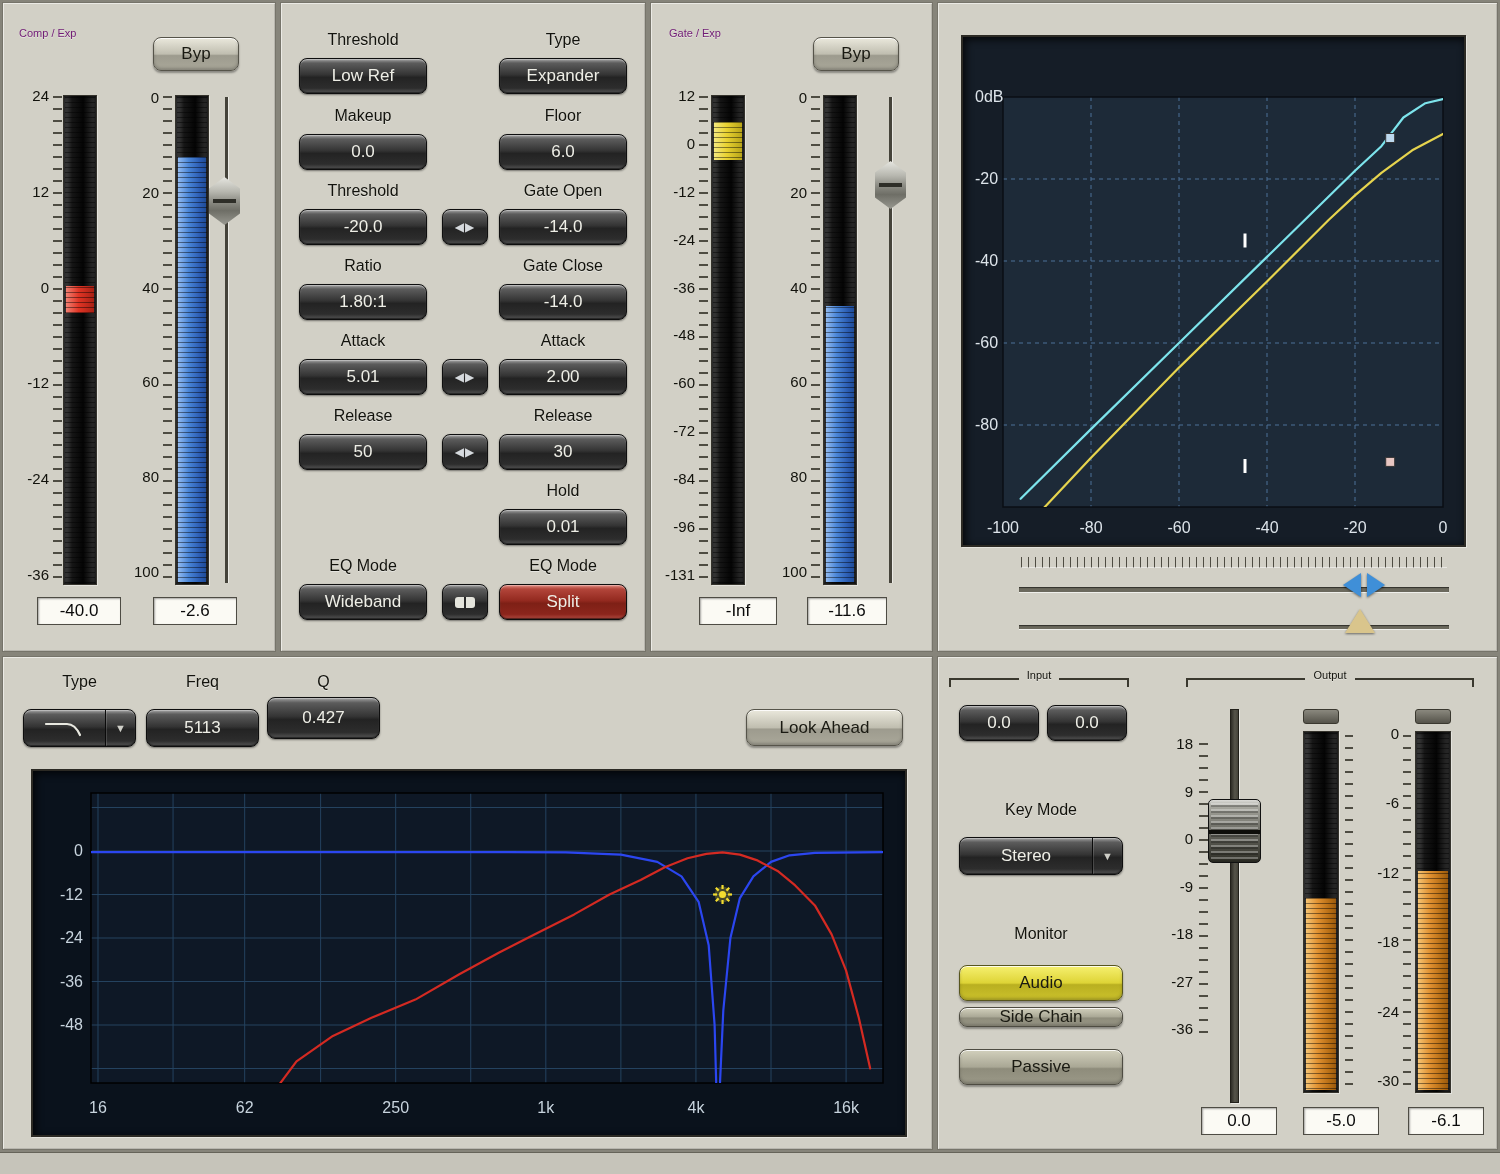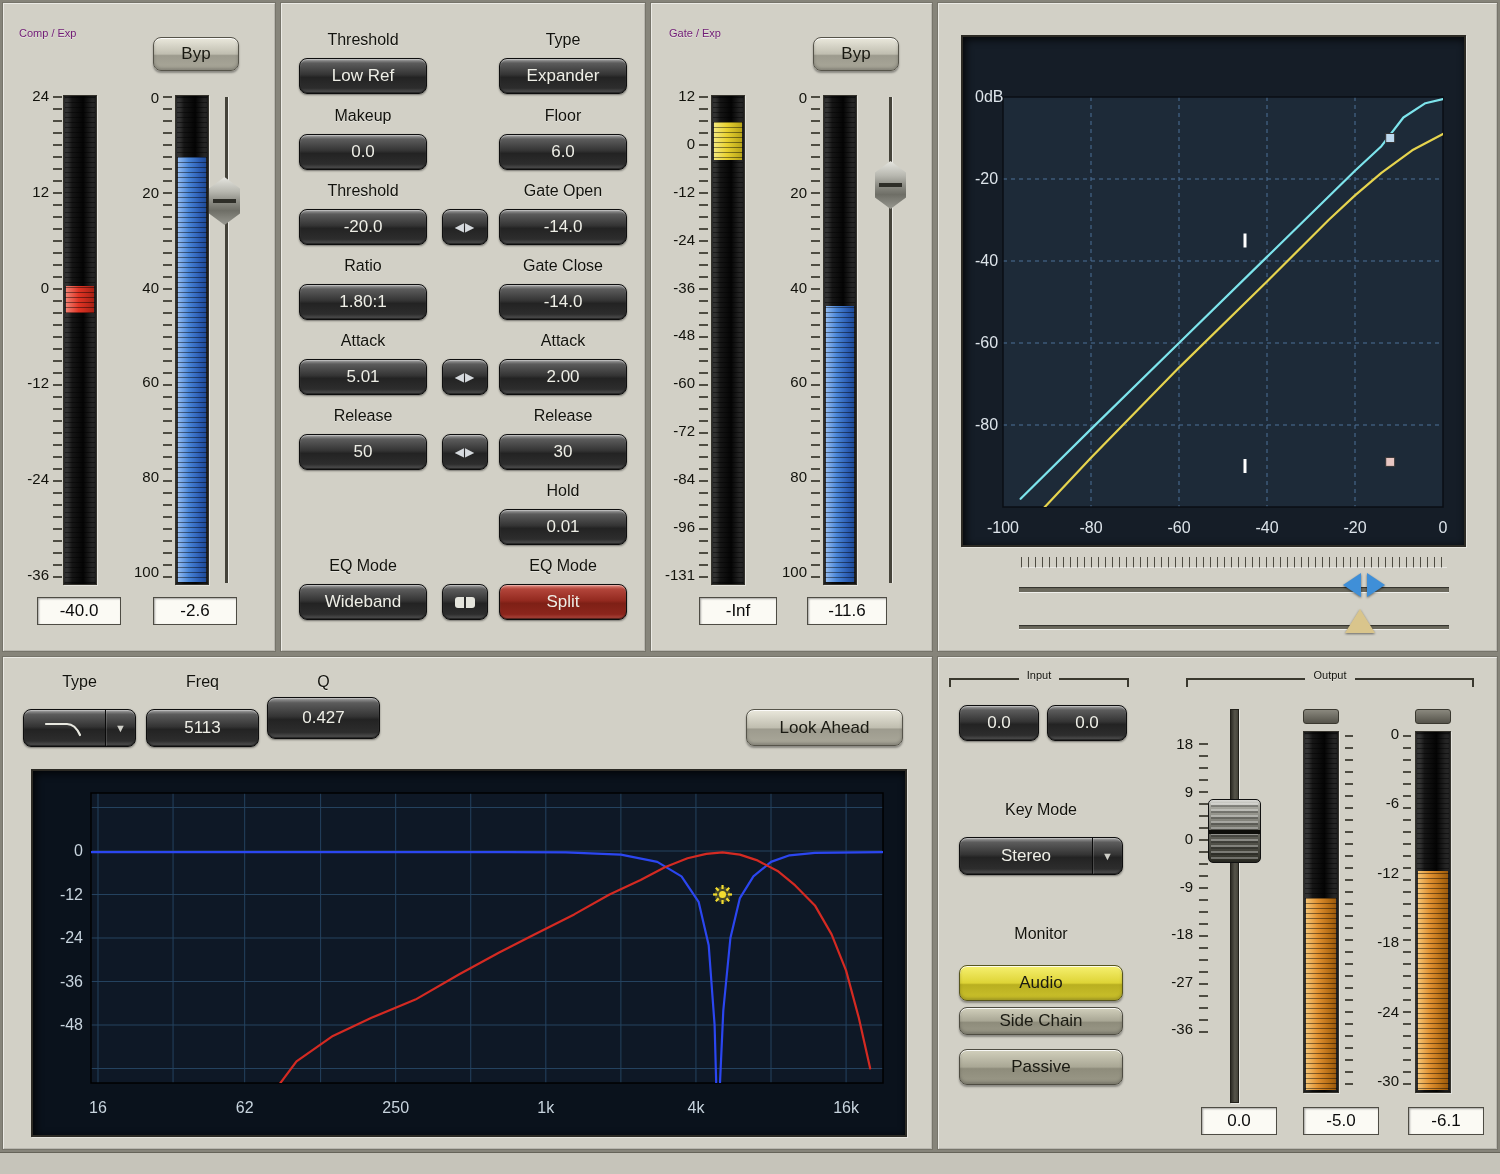--- a/index.html
+++ b/index.html
@@ -337,21 +337,21 @@
   </div>
 
   <div class="abs ctl-label" style="left:18px;top:144px;width:170px">Key Mode</div>
   <button class="abs btn-dark dd" style="left:21px;top:180px;width:164px;height:38px">
     <span class="dd-main">Stereo</span>
     <span class="dd-arr">▼</span>
   </button>
 
   <div class="abs ctl-label" style="left:18px;top:268px;width:170px">Monitor</div>
   <button class="abs btn-bevel btn-audio" style="left:21px;top:308px;width:164px;height:36px">Audio</button>
-  <button class="abs btn-bevel btn-olive" style="left:21px;top:350px;width:164px;height:28px">Side Chain</button>
+  <button class="abs btn-bevel btn-olive" style="left:21px;top:350px;width:164px;height:20px">Side Chain</button>
   <button class="abs btn-bevel btn-olive" style="left:21px;top:392px;width:164px;height:36px">Passive</button>
 
   <div class="abs scale-col" style="left:215px;top:80px;width:40px;height:298px">
       <div>18</div>
       <div>9</div>
       <div>0</div>
       <div>-9</div>
       <div>-18</div>
       <div>-27</div>
       <div>-36</div>

